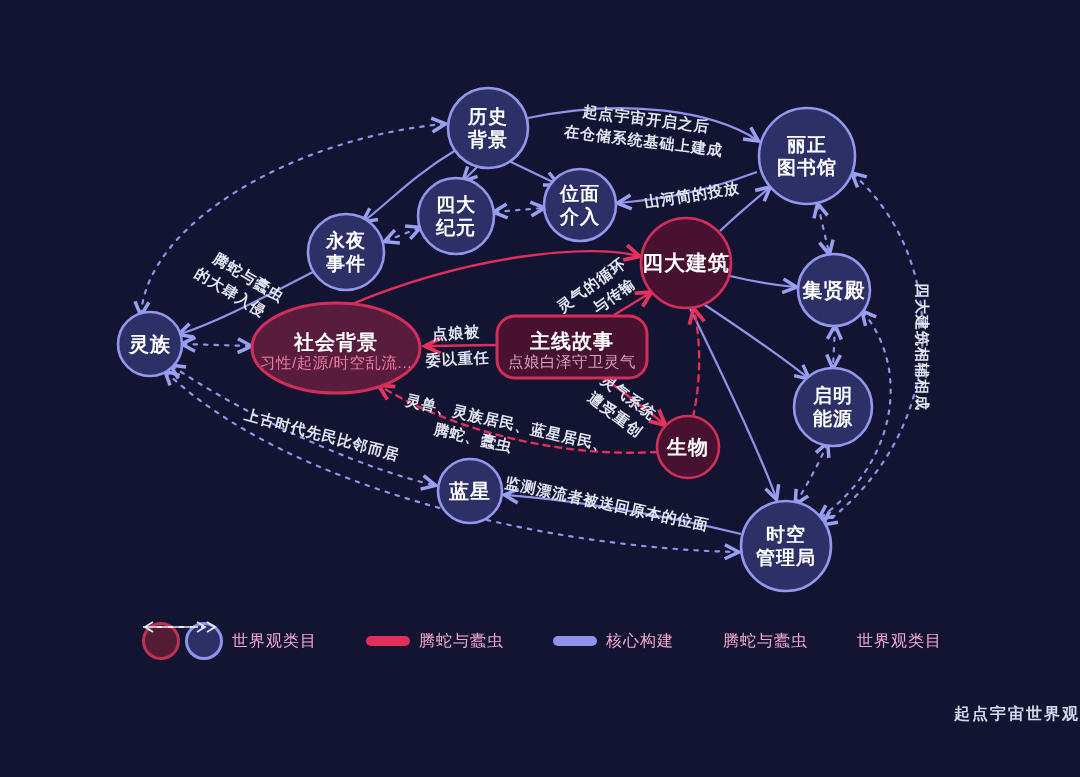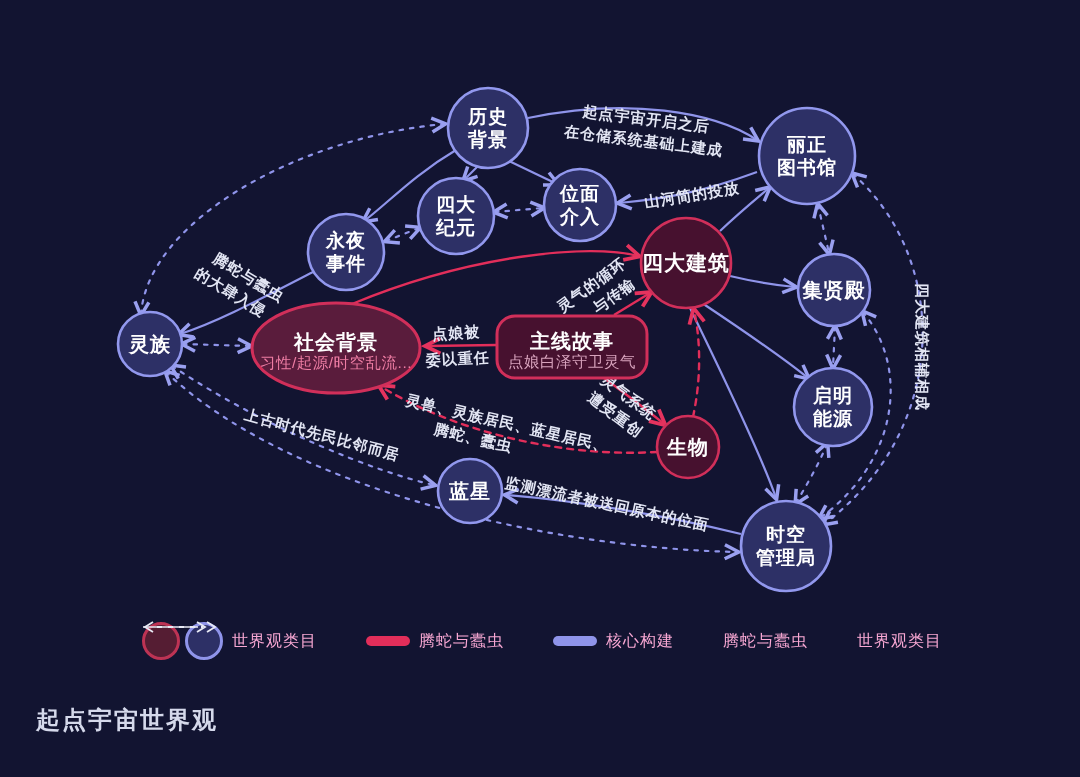--- a/index.html
+++ b/index.html
@@ -9,22 +9,22 @@
   .legend{position:absolute;left:142px;right:138px;top:620px;height:42px;
           display:flex;justify-content:space-between;align-items:center;}
   .legend-item{display:flex;align-items:center;gap:9px;}
   .lg-circle{width:32px;height:32px;border-radius:50%;display:inline-block;}
   .lg-circle.red{background:#551d33;border:3px solid #bd3354;}
   .lg-circle.purple{background:#2d3066;border:3px solid #8f94ea;margin-left:-4px;}
   .lg-bar{width:44px;height:10px;border-radius:5px;display:inline-block;}
   .lg-bar.red{background:#e22e5a;}
   .lg-bar.purple{background:#8f94ea;}
   .lg-text{color:#f9a8d4;font-size:16px;font-weight:normal;letter-spacing:1px;}
-  .diagram-title{position:absolute;left:0;right:0;top:704px;text-align:left;
-          color:#d5d9eb;font-size:24px;font-weight:bold;letter-spacing:2px;padding-left:36px;}
+  .diagram-title{position:absolute;left:0;right:0;top:704px;text-align:right;
+          color:#d5d9eb;font-size:16px;font-weight:bold;letter-spacing:2px;padding-left:36px;}
 </style>
 </head>
 <body>
 
 <div class="canvas">
   <svg id="graph" width="1080" height="777" viewBox="0 0 1080 777">
       <defs>
         <marker id="m-expand" viewBox="0 0 12 12" refX="9" refY="6" markerWidth="9.5" markerHeight="9.5" orient="auto-start-reverse">
           <path d="M2,2 L10,6 L2,10" fill="none" stroke="#9aa0f0" stroke-width="2"></path>
         </marker>

